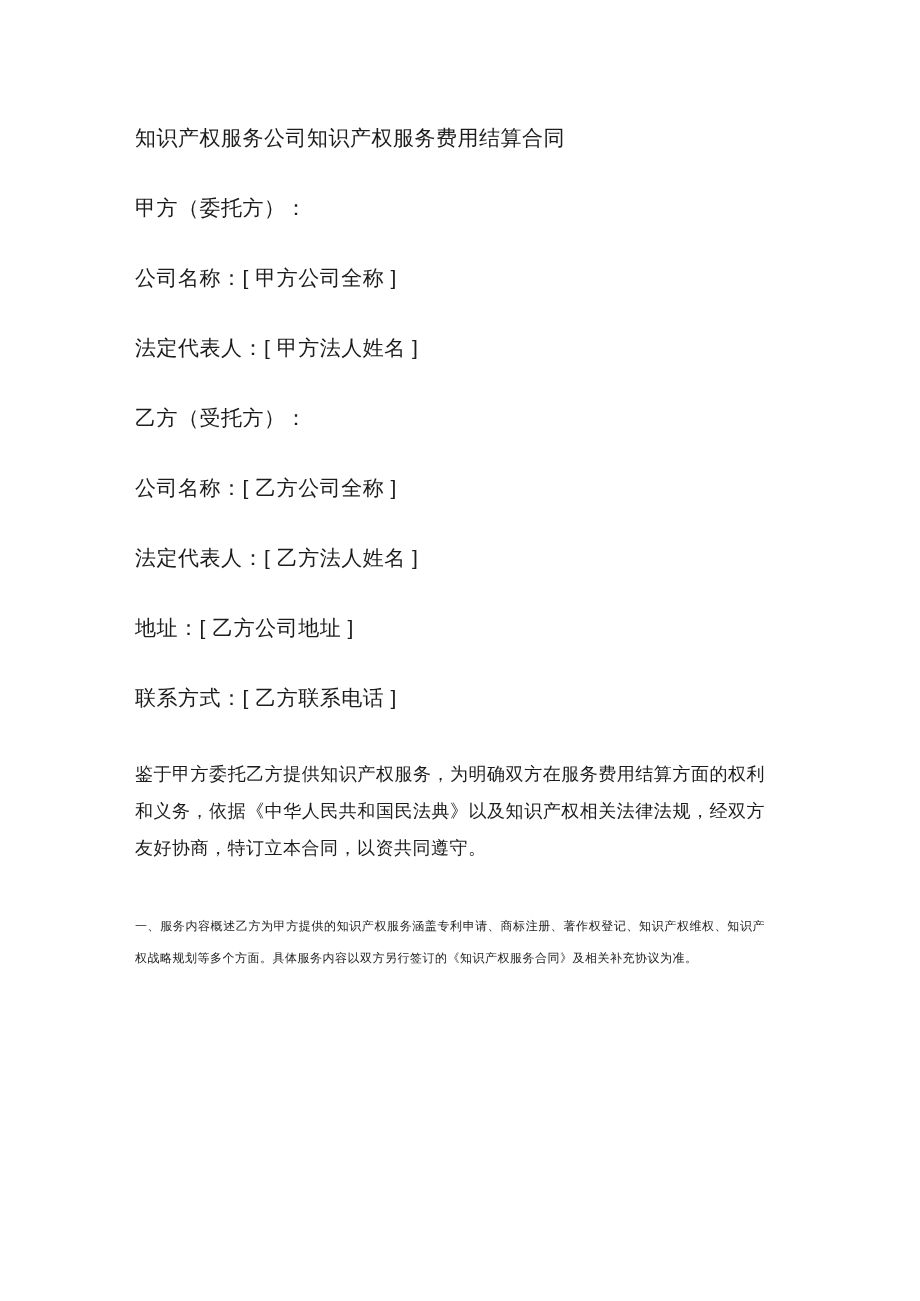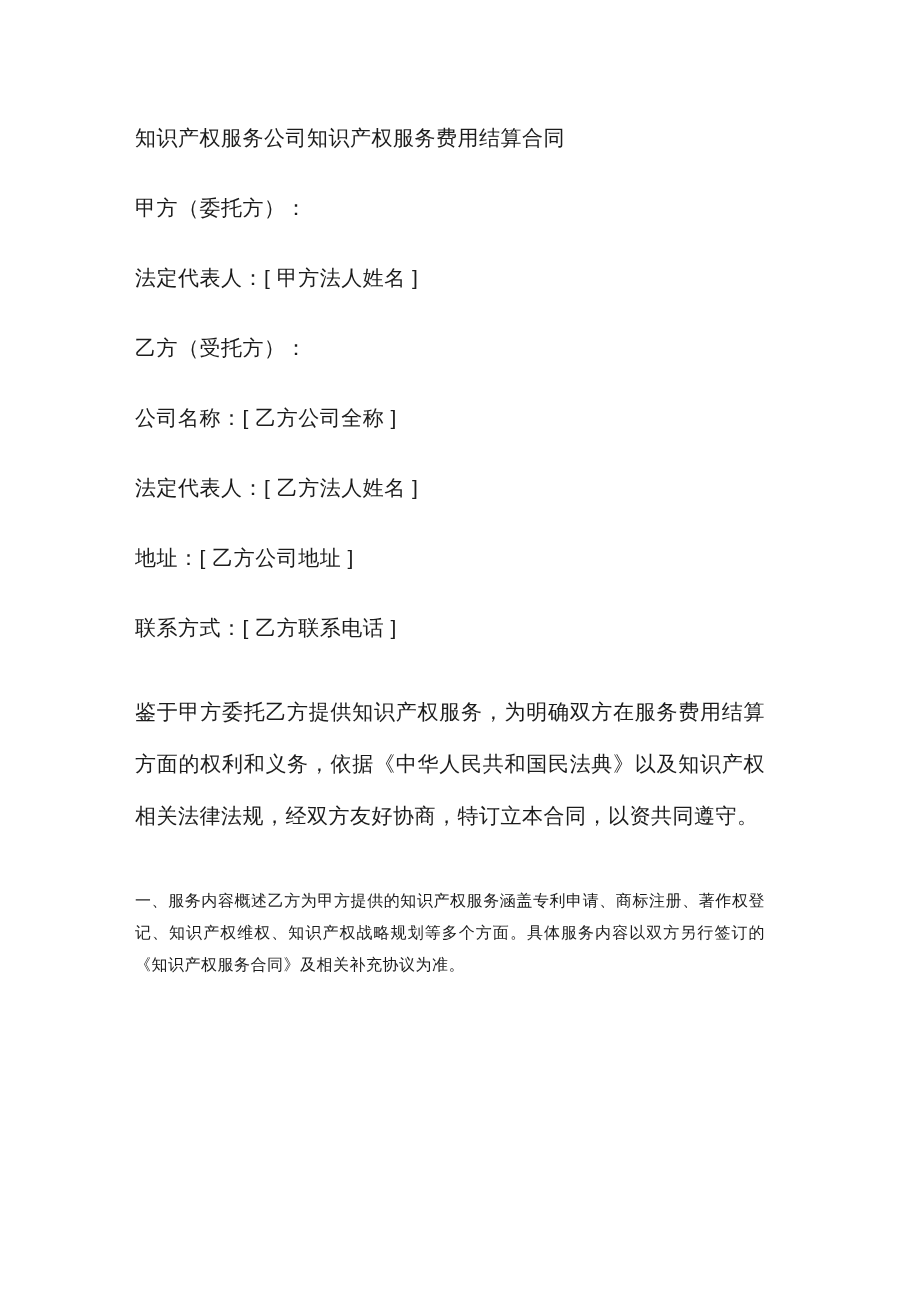--- a/index.html
+++ b/index.html
@@ -20,44 +20,45 @@
     padding: 126px 128px 0 135px;
   }
   .line {
     font-size: 21px;
     line-height: 24px;
     margin: 0 0 46px 0;
     white-space: nowrap;
     letter-spacing: 0.5px;
   }
   .para {
-    font-size: 21px;
-    line-height: 52px;
+    font-size: 18px;
+    line-height: 37px;
     margin: 0;
     text-align: justify;
     letter-spacing: 0.5px;
   }
   .para-preamble {
     margin-top: 30px;
   }
   .para-clause {
-    font-size: 16px;
+    font-size: 12px;
     line-height: 32px;
     margin-top: 43px;
   }
 </style>
 </head>
 <body>
 
 <div class="doc">
 
   <p class="line">知识产权服务公司知识产权服务费用结算合同</p>
 
   <p class="line">甲方（委托方）：</p>
 
+  <p class="line">公司名称：[ 甲方公司全称 ]</p>
 
   <p class="line">法定代表人：[ 甲方法人姓名 ]</p>
 
 
 
   <p class="line">乙方（受托方）：</p>
 
   <p class="line">公司名称：[ 乙方公司全称 ]</p>
 
   <p class="line">法定代表人：[ 乙方法人姓名 ]</p>

